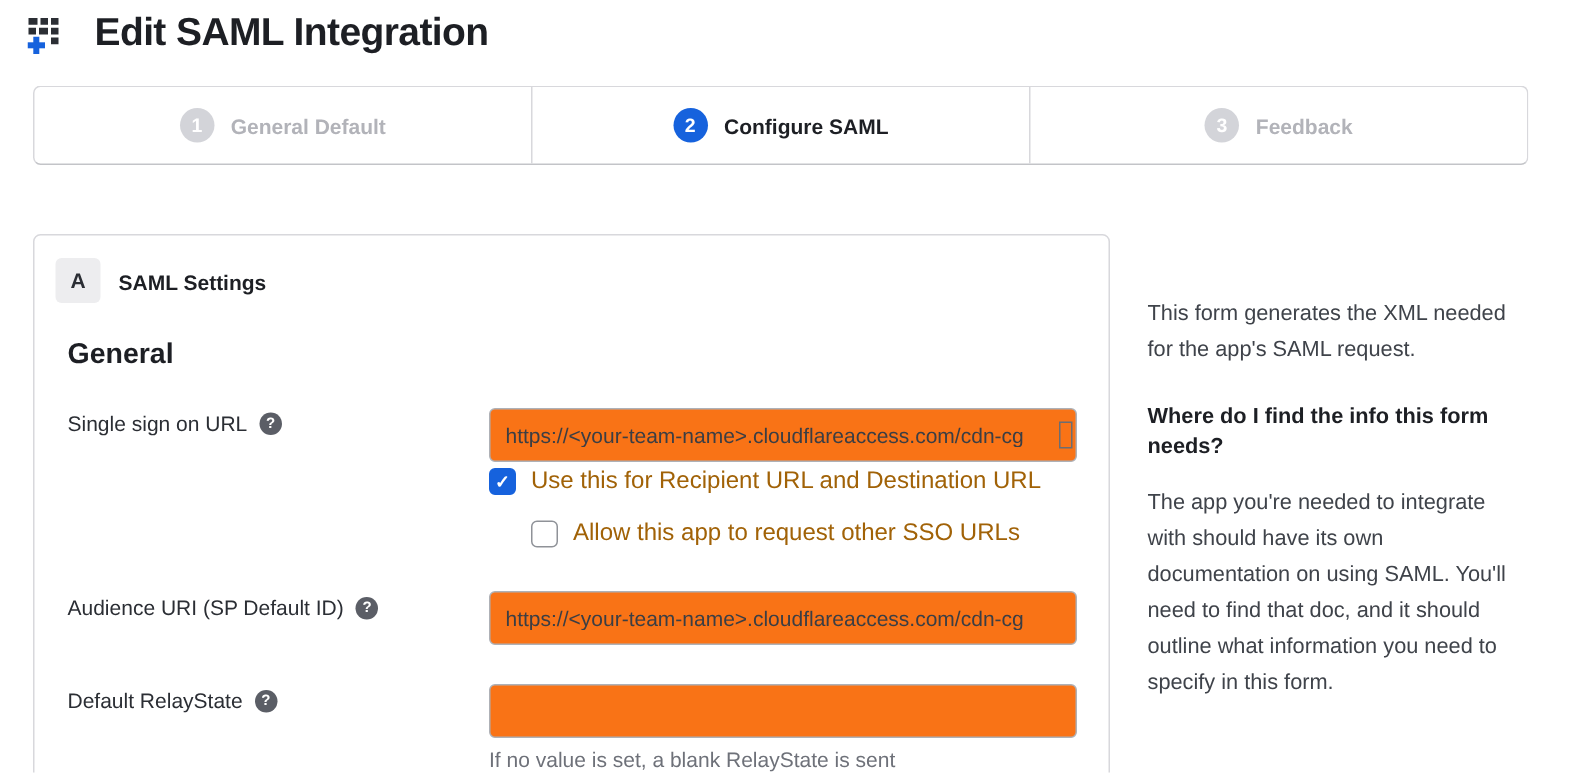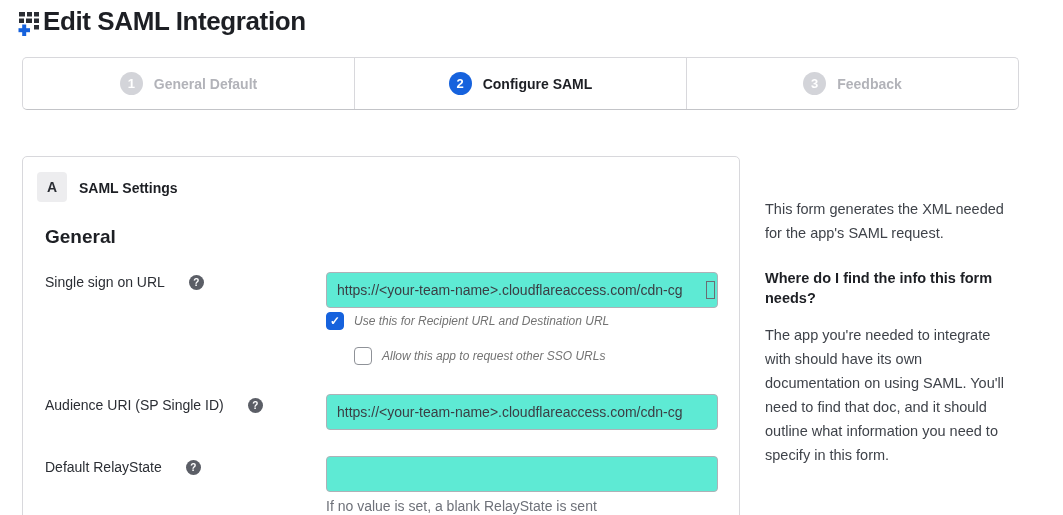--- a/index.html
+++ b/index.html
@@ -3,21 +3,21 @@
 <meta charset="utf-8">
 <style>
   * { margin:0; padding:0; box-sizing:border-box; }
   html,body { width:1063px; height:515px; }
   body {
     position:relative; background:#ffffff; overflow:hidden;
     font-family:"Liberation Sans", sans-serif; color:#1d1f24;
   }
 
   
-  .header { position:absolute; left:16px; top:6px; display:flex; align-items:center; gap:0; }
+  .header { position:absolute; left:16px; top:6px; display:flex; align-items:center; gap:20px; }
   .app-icon { width:27px; height:28px; display:block; }
   .page-title { font-size:26px; font-weight:700; color:#1d1f24; letter-spacing:-0.4px; }
 
   
   .stepper {
     position:absolute; left:22px; top:57px; width:997px; height:53px;
     display:flex; background:#fff; border:1px solid #d8d8dc; border-bottom-color:#c3c4c8;
     border-radius:5px;
   }
   .step { flex:1; display:flex; align-items:center; justify-content:center; gap:11px; cursor:pointer; }
@@ -36,43 +36,43 @@
     border:1px solid #d8d8dc; border-radius:5px; background:#fff;
   }
   .section-badge {
     position:absolute; left:14px; top:15px; width:30px; height:30px; border-radius:4px;
     background:#ededef; color:#2b2e34; font-size:14px; font-weight:600;
     display:flex; align-items:center; justify-content:center;
   }
   .section-title { position:absolute; left:56px; top:23px; font-size:14px; font-weight:700; }
   .group-heading { position:absolute; left:22px; top:69px; font-size:19px; font-weight:700; }
 
-  .field-label { position:absolute; left:22px; display:flex; align-items:center; gap:24px; font-size:14px; color:#2b2e34; }
+  .field-label { position:absolute; left:22px; display:flex; align-items:center; gap:8px; font-size:14px; color:#2b2e34; }
   .help-icon {
     width:15px; height:15px; border-radius:50%; background:#5b5e66; color:#fff;
     font-size:10px; font-weight:700; display:inline-flex; align-items:center; justify-content:center;
     cursor:pointer; flex:0 0 auto;
   }
 
   .input-wrap { position:absolute; left:303px; width:392px; height:36px; }
   .text-input {
-    width:100%; height:100%; border:1px solid #aeb1b7; border-radius:4px; background:#5eead4;
+    width:100%; height:100%; border:1px solid #aeb1b7; border-radius:4px; background:#f97316;
     font-family:inherit; font-size:14px; color:#3b3e44; padding:0 10px; outline:none;
   }
   .caret-box { position:absolute; right:3px; top:9px; width:9px; height:18px; border:1px solid #6a6d73; pointer-events:none; }
 
   .check-row { position:absolute; left:303px; display:flex; align-items:center; gap:10px; cursor:pointer; }
   .checkbox {
     width:18px; height:18px; border:1px solid #8f9298; border-radius:4px; background:#fff;
     display:flex; align-items:center; justify-content:center; font-size:12px; font-weight:700; color:#fff;
   }
   .checkbox .glyph { display:none; line-height:1; }
   .checkbox.checked { background:#1662dd; border-color:#1662dd; }
   .checkbox.checked .glyph { display:block; }
-  .check-label { font-size:12px; color:#737373;font-style:italic; }
+  .check-label { font-size:16px; color:#a16207; }
 
   .helper-text { position:absolute; left:303px; top:341px; font-size:14px; color:#6e7179; }
 
   
   .side-help { position:absolute; left:765px; top:197px; width:253px; }
   .side-help h3 { font-size:14.5px; font-weight:700; color:#1d1f24; line-height:20px; margin:0 0 15px; }
   .side-help p { font-size:14.5px; color:#3f434a; line-height:24px; margin:0 0 23px; }
 </style>
 </head>
 <body>
@@ -133,21 +133,21 @@
   </div>
 
   <div class="check-row" style="top:190px;padding-left:28px;">
     <div class="checkbox">
       
     </div>
     <div class="check-label">Allow this app to request other SSO URLs</div>
   </div>
 
   <div class="field-label" style="top:240px;">
-    <span>Audience URI (SP Single ID)</span>
+    <span>Audience URI (SP Default ID)</span>
     <span class="help-icon">?</span>
   </div>
   <div class="input-wrap" style="top:237px;">
     <input class="text-input" type="text" value="https://&lt;your-team-name&gt;.cloudflareaccess.com/cdn-cg" style="">
   </div>
 
   <div class="field-label" style="top:302px;">
     <span>Default RelayState</span>
     <span class="help-icon">?</span>
   </div>

